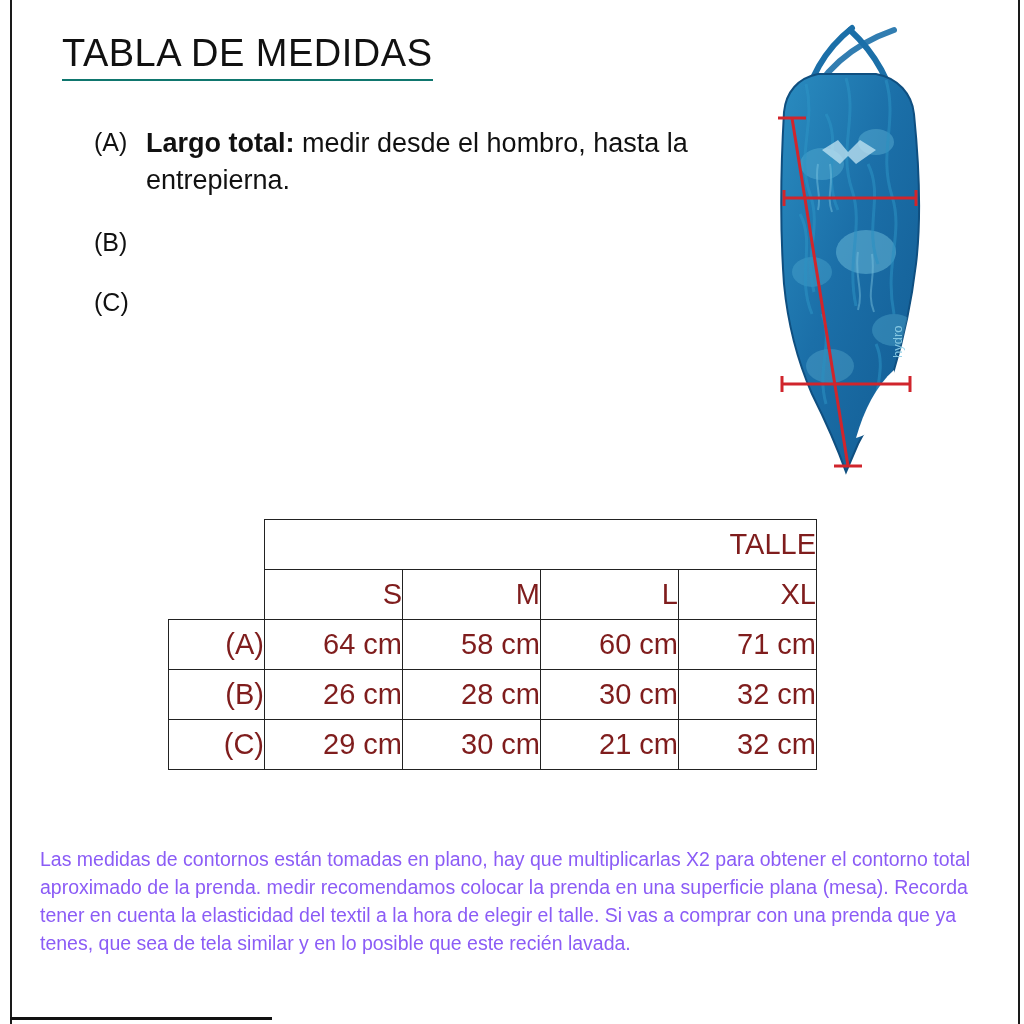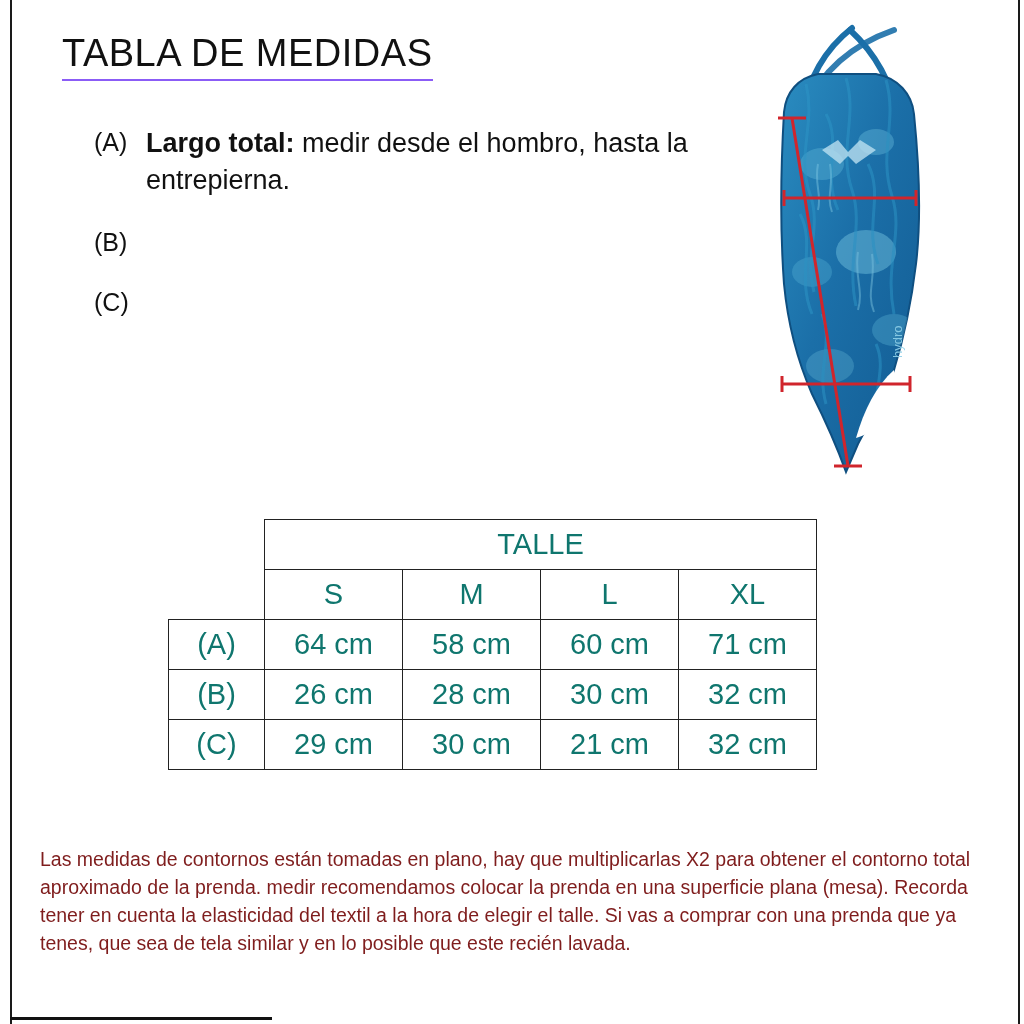--- a/index.html
+++ b/index.html
@@ -42,21 +42,21 @@
   
   .title {
     position: absolute;
     left: 62px;
     top: 32px;
     font-size: 38px;
     font-weight: 400;
     letter-spacing: .5px;
     color: #111111;
     padding-bottom: 4px;
-    border-bottom: 2px solid #8b5cf6;
+    border-bottom: 2px solid #0f766e;
     display: inline-block;
   }
 
   
   .legend {
     position: absolute;
     left: 94px;
     top: 125px;
     width: 600px;
   }
@@ -101,24 +101,24 @@
     top: 519px;
     width: 648px;
   }
   table.sizes {
     border-collapse: collapse;
     width: 648px;
     table-layout: fixed;
   }
   table.sizes td, table.sizes th {
     border: 1px solid #222222;
-    text-align: center;
+    text-align: right;
     font-weight: 400;
     font-size: 29px;
-    color: #0f766e;
+    color: #7f1d1d;
     height: 49px;
     padding: 0;
   }
   table.sizes .corner {
     border-left: none;
     border-top: none;
     border-right: 1px solid #222;
   }
   table.sizes .corner-blank {
     border-left: none;
@@ -145,21 +145,21 @@
   col.c4 { width: 138px; }
 
   
   .note {
     position: absolute;
     left: 40px;
     top: 845px;
     width: 950px;
     font-size: 19.5px;
     line-height: 28px;
-    color: #7f1d1d;
+    color: #8b5cf6;
   }
 </style>
 </head>
 <body>
 
 <div class="page">
 
   <div class="frame-left"></div>
   <div class="frame-right"></div>
   <div class="frame-bottom"></div>

